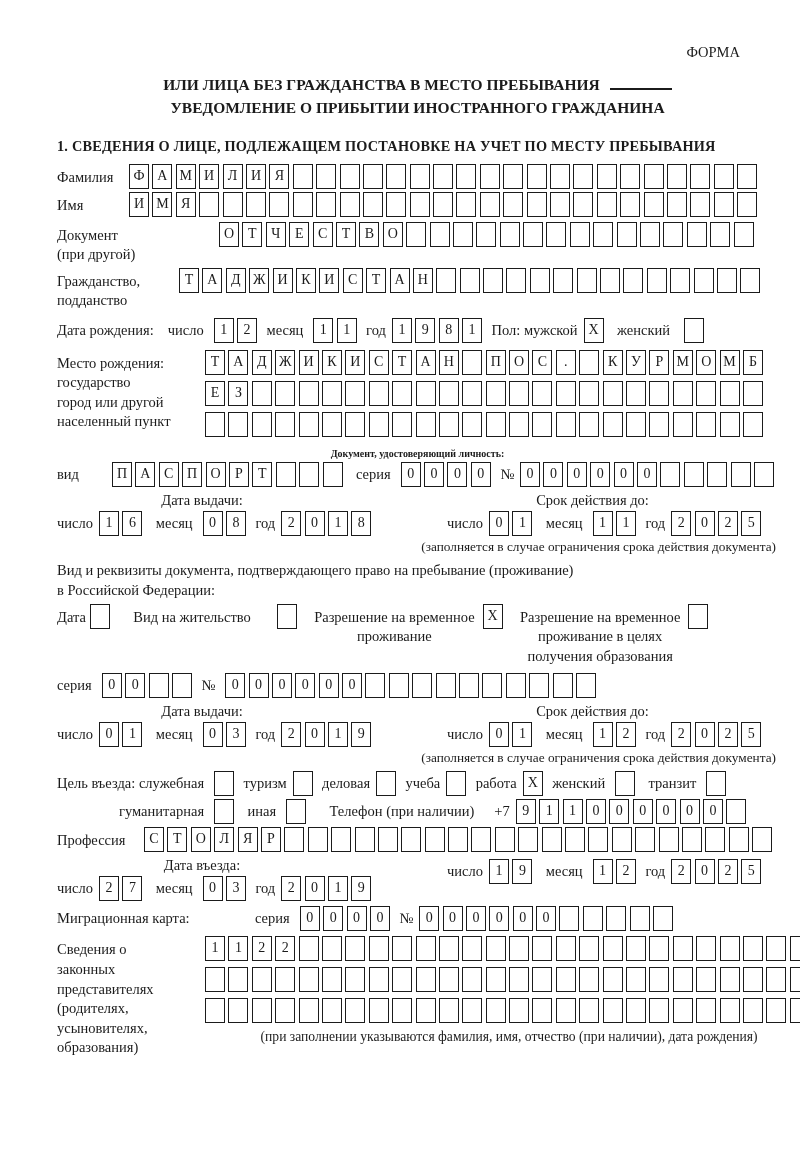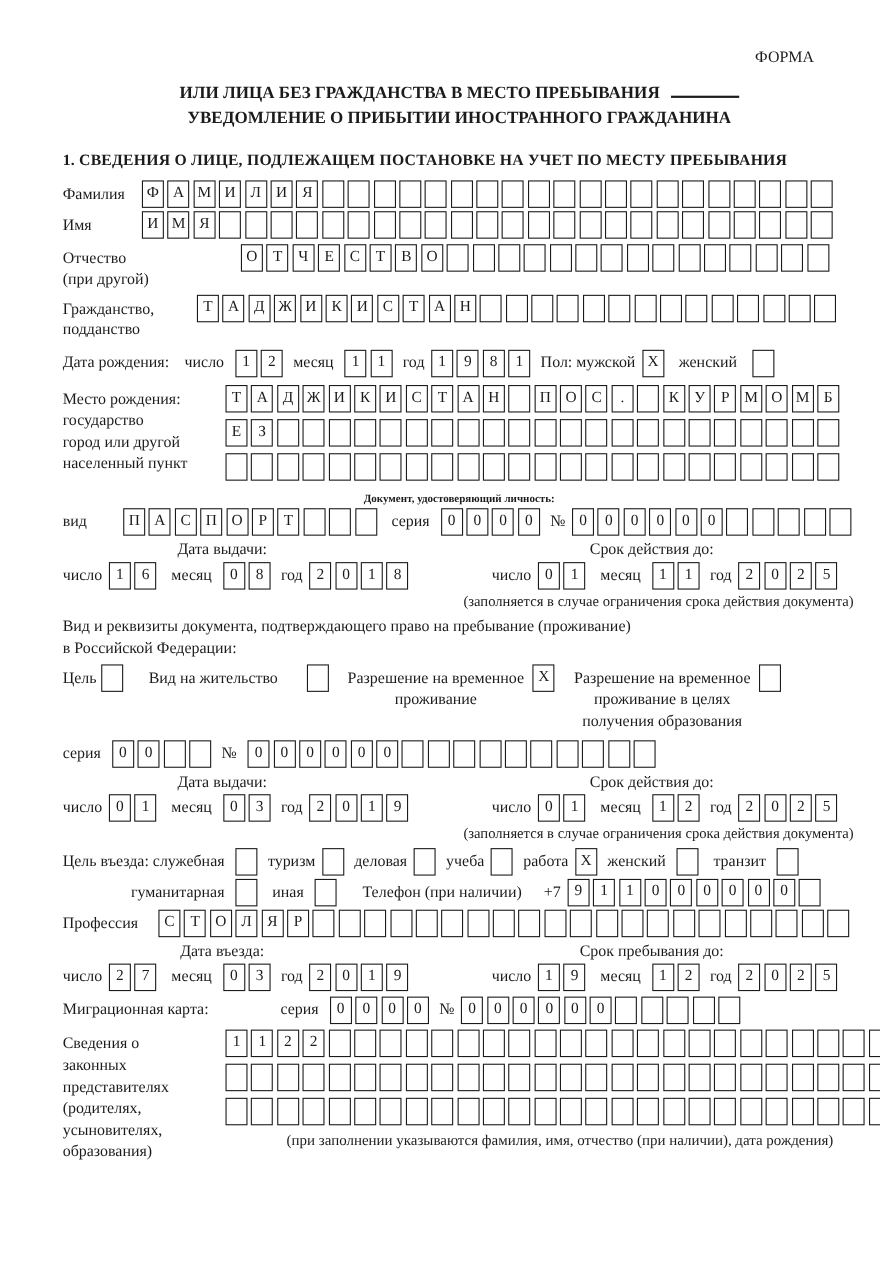--- a/index.html
+++ b/index.html
@@ -127,21 +127,21 @@
         <span class="cell"></span>
         <span class="cell"></span>
         <span class="cell"></span>
         <span class="cell"></span>
         <span class="cell"></span>
       </div>
   </div>
 
   <div class="row mt5">
     <div class="lbl w160">
-      <div>Отчество</div>
+      <div>Документ</div>
       <div>(при другой)</div>
     </div>
     <div class="cells">
         <span class="cell">О</span>
         <span class="cell">Т</span>
         <span class="cell">Ч</span>
         <span class="cell">Е</span>
         <span class="cell">С</span>
         <span class="cell">Т</span>
         <span class="cell">В</span>
@@ -403,21 +403,21 @@
     </div>
   </div>
 
   <div class="mt7">
     <div>Вид и реквизиты документа, подтверждающего право на пребывание (проживание)</div>
     <div class="mt3">в Российской Федерации:</div>
   </div>
 
   <div class="chk-row">
     <div class="chk-pair">
-      <span class="chk-lines">Цель</span>
+      <span class="chk-lines">Дата</span>
       <span class="cells" style="margin-left:4px">
           <span class="cell"></span>
         </span>
     </div>
     <div class="chk-pair gap20">
       <span class="chk-lines">Вид на жительство</span>
       <span class="cells chk-box" style="margin-left:26px">
           <span class="cell"></span>
         </span>
     </div>
@@ -625,21 +625,20 @@
         <span class="inline-lbl gap6">год</span>
         <span class="cells gap6">
             <span class="cell">2</span>
             <span class="cell">0</span>
             <span class="cell">1</span>
             <span class="cell">9</span>
           </span>
       </div>
     </div>
     <div class="date-col right">
-      <div class="center-head">Срок пребывания до:</div>
       <div class="date-row" style="margin-left:40px">
         <span class="inline-lbl">число</span>
         <span class="cells gap6">
             <span class="cell">1</span>
             <span class="cell">9</span>
           </span>
         <span class="inline-lbl gap10">месяц</span>
         <span class="cells gap10">
             <span class="cell">1</span>
             <span class="cell">2</span>

